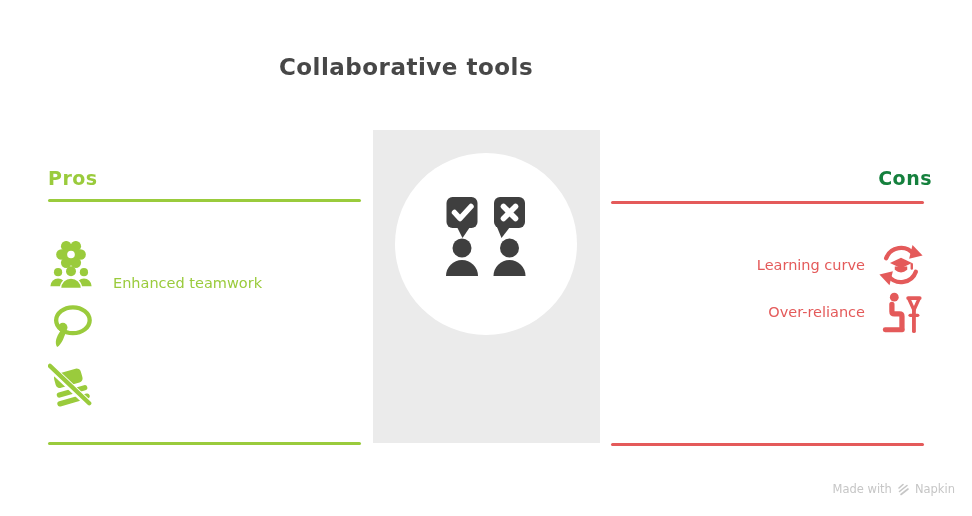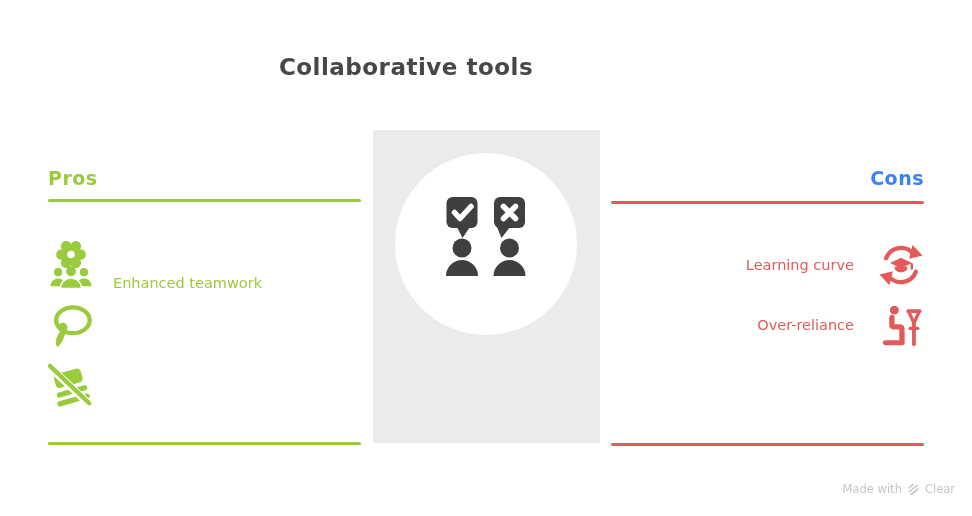--- a/index.html
+++ b/index.html
@@ -19,28 +19,28 @@
   .pros-line{position:absolute;left:48px;width:313px;height:3px;border-radius:2px;background:#9ACB3C;}
   .pros-line.top{top:199px}
   .pros-line.bottom{top:442px}
   .pro-row{
     position:absolute;left:48px;height:52px;display:flex;align-items:flex-end;gap:19px;
   }
   .pro-row .label{font-size:14.5px;color:#9ACB3C;white-space:nowrap;}
   .row-icon{width:46px;height:50px;flex:0 0 auto;display:flex;align-items:center;justify-content:center;}
   
   .cons-heading{
-    position:absolute;right:48px;top:167px;font-size:19px;font-weight:bold;
-    color:#3b82f6;letter-spacing:.5px;text-align:right;
+    position:absolute;right:40px;top:167px;font-size:19px;font-weight:bold;
+    color:#15803d;letter-spacing:.5px;text-align:right;
   }
   .cons-line{position:absolute;left:611px;width:313px;height:3px;border-radius:2px;background:#E45A5A;}
   .cons-line.top{top:201px}
   .cons-line.bottom{top:443px}
   .con-row{
-    position:absolute;right:48px;height:52px;display:flex;align-items:center;gap:24px;justify-content:flex-end;
+    position:absolute;right:48px;height:52px;display:flex;align-items:center;gap:13px;justify-content:flex-end;
   }
   .con-row .label{font-size:14.5px;color:#E45A5A;white-space:nowrap;}
   
   .center-panel{
     position:absolute;left:373px;top:130px;width:227px;height:313px;background:#EBEBEB;
   }
   .center-circle{
     position:absolute;left:22px;top:23px;width:182px;height:182px;border-radius:50%;background:#ffffff;
     display:flex;align-items:center;justify-content:center;
   }
@@ -145,21 +145,21 @@
       <polygon points="12,45 1.5,34 15.5,30.5" fill="#E45A5A"></polygon>
       <g fill="#E45A5A">
         <polygon points="24,16.5 35.5,22 24,27.5 12.5,22"></polygon>
         <path d="M17.5 25.5 v3.5 q6.5 5.5 13 0 V25.5 Z"></path>
         <rect x="34" y="22" width="2.5" height="7" rx="1.2"></rect>
       </g>
     </svg>
   </span>
 </div>
 
-<div class="con-row" style="top:299px">
+<div class="con-row" style="top:286px">
   <span class="label">Over-reliance</span>
   <span class="row-icon">
     <svg width="50" height="50" viewBox="0 0 48 48">
       <g fill="#E45A5A">
         <circle cx="17" cy="8.5" r="4.6"></circle>
         <rect x="5" y="40" width="23" height="5" rx="2.5"></rect>
       </g>
       <path d="M14.5 16 V23.5 Q14.5 26 17 26 H22.5 Q25 26 25 28.5 V40" fill="none" stroke="#E45A5A" stroke-width="5.5" stroke-linecap="round" stroke-linejoin="round"></path>
       <g stroke="#E45A5A" stroke-linecap="round" fill="none">
         <line x1="31.5" y1="9.5" x2="43.5" y2="9.5" stroke-width="4"></line>
@@ -175,14 +175,14 @@
 
 <div class="footer">
   <span>Made with</span>
   <svg width="13" height="13" viewBox="0 0 13 13">
     <g stroke="#C6C6C6" stroke-width="1.6" stroke-linecap="round">
       <line x1="2" y1="5" x2="6" y2="1.5"></line>
       <line x1="2.5" y1="8.5" x2="10" y2="2.5"></line>
       <line x1="4" y1="11.5" x2="11" y2="6"></line>
     </g>
   </svg>
-  <span>Clear</span>
+  <span>Napkin</span>
 </div>
 
 </body></html>

